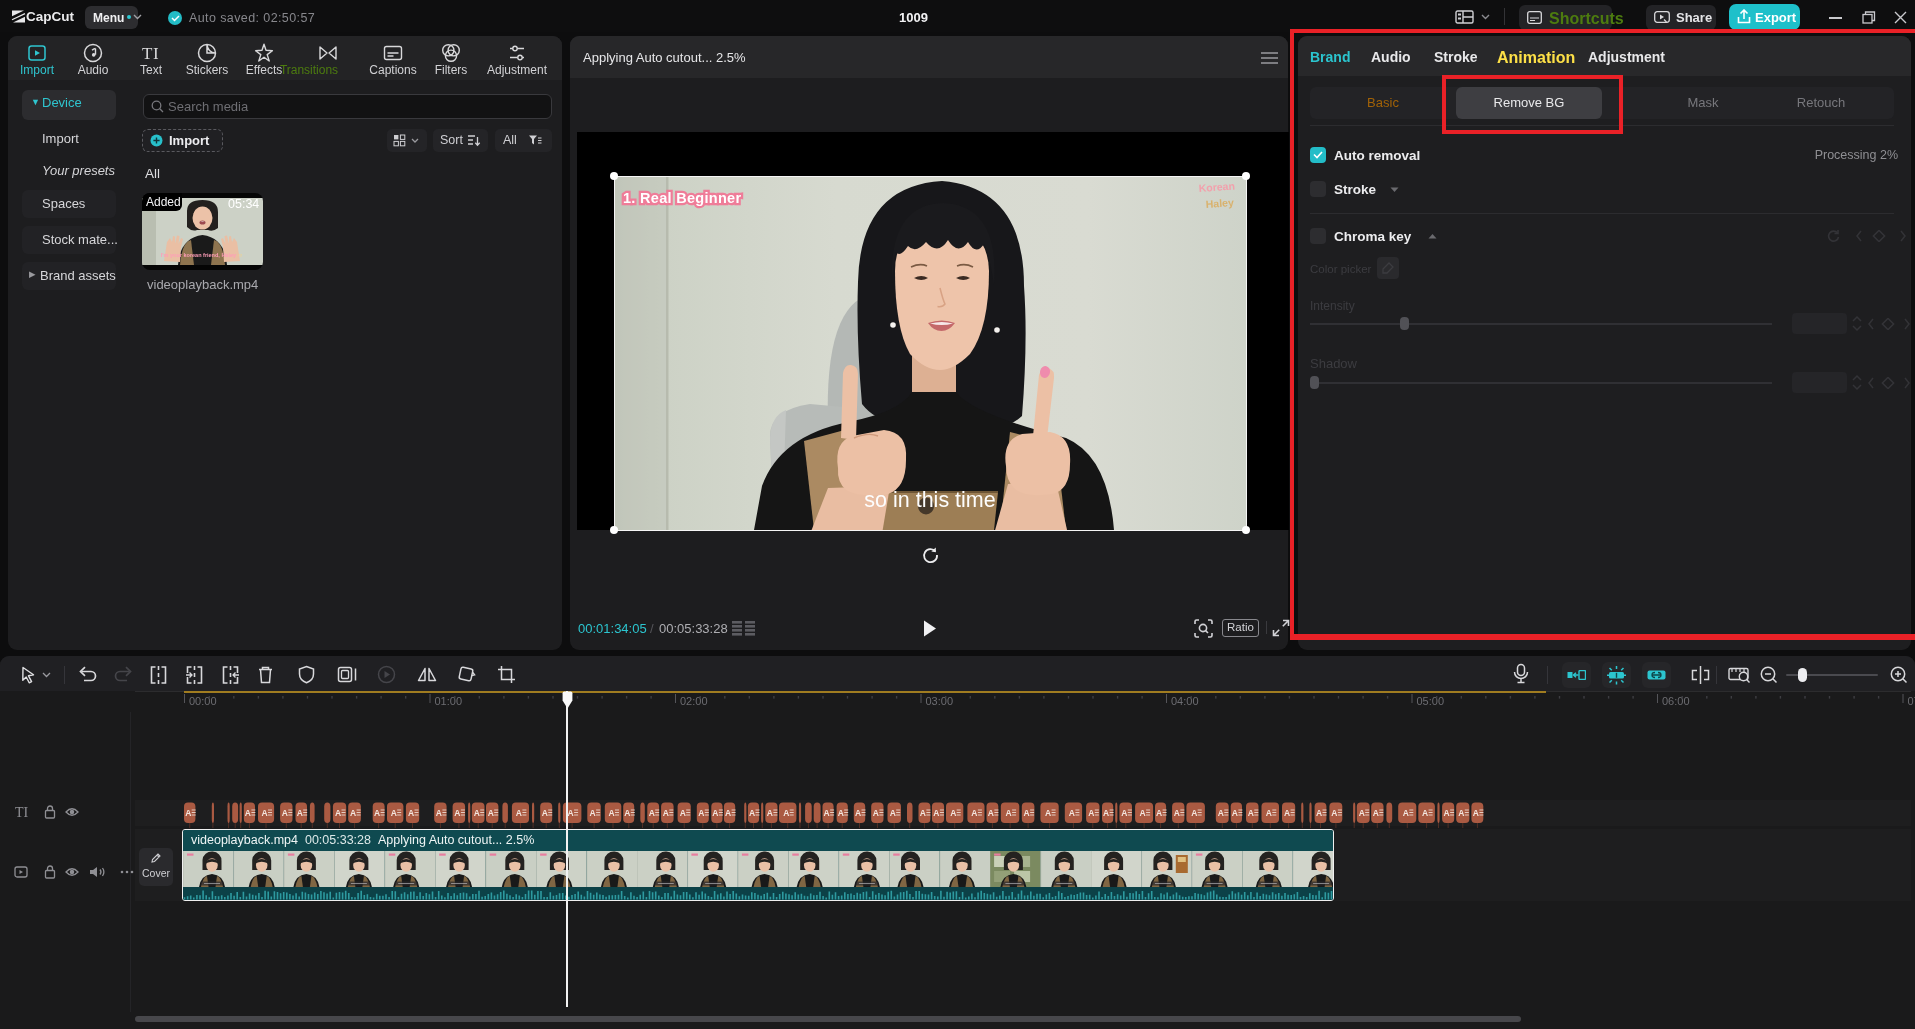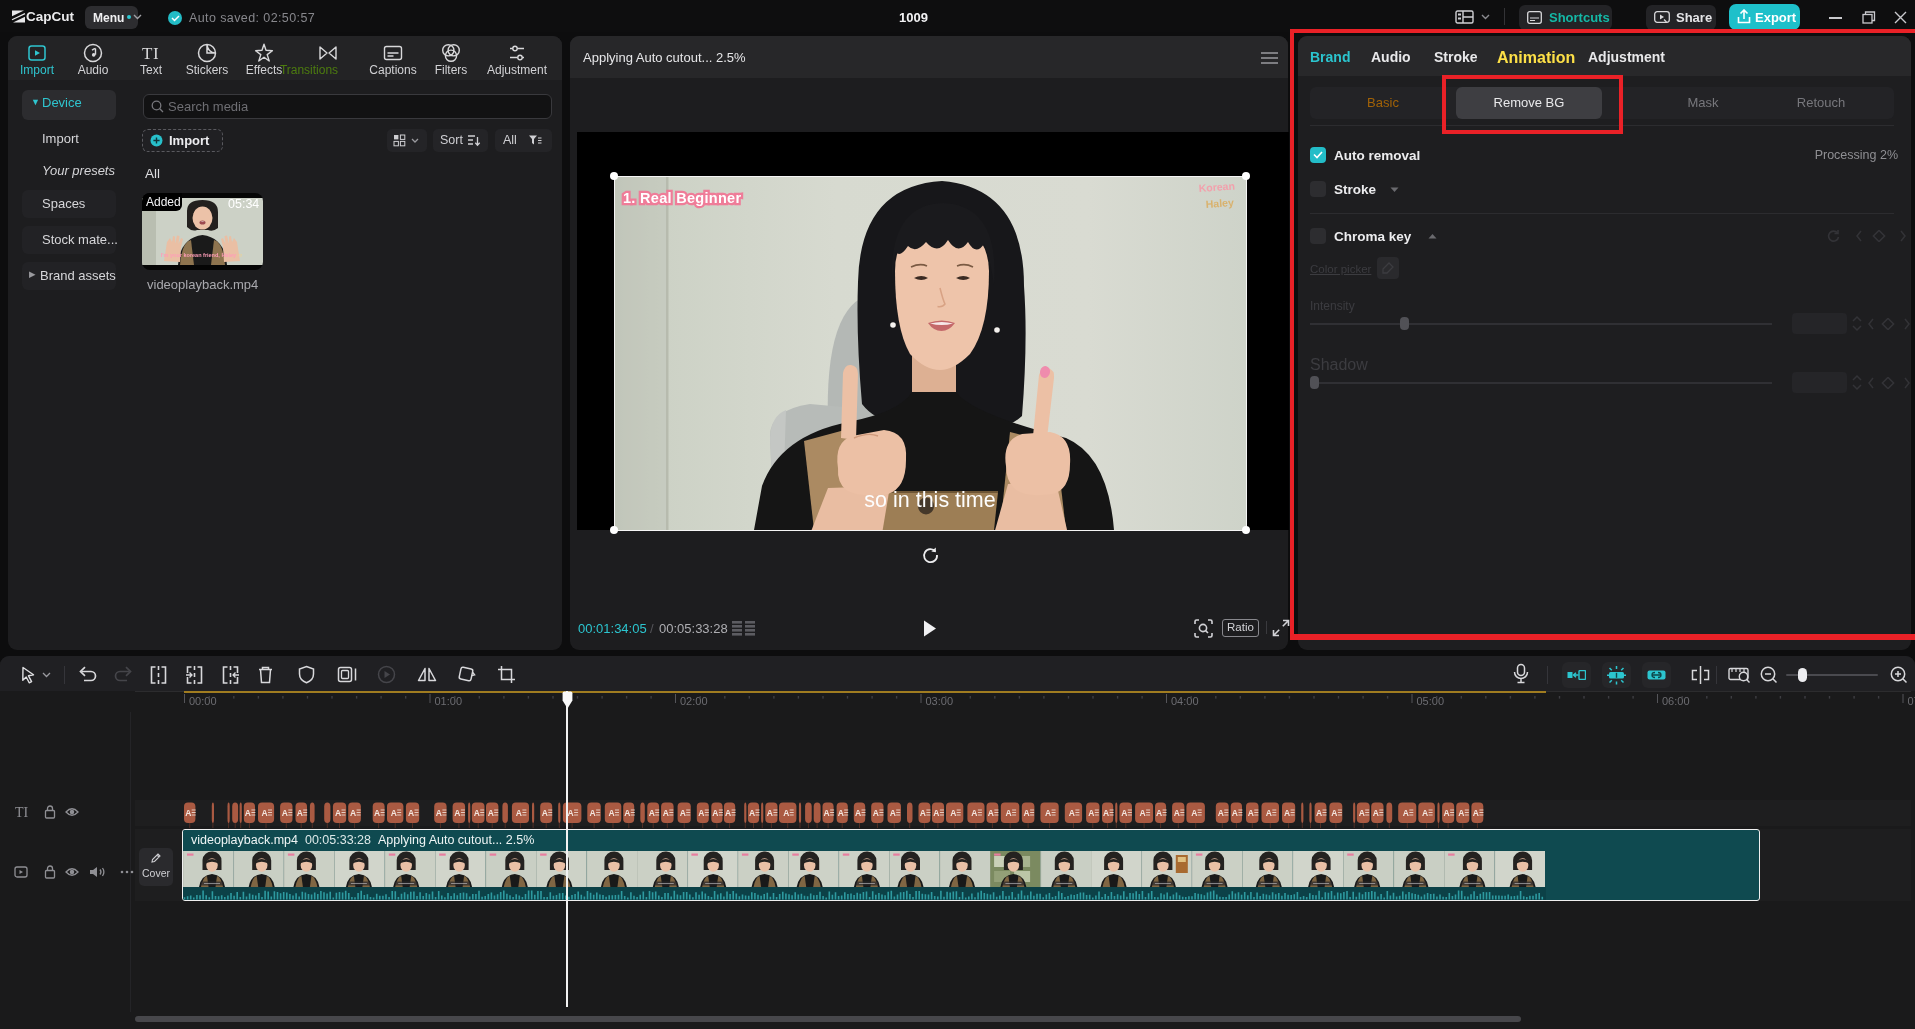--- a/index.html
+++ b/index.html
@@ -39,21 +39,21 @@
 </svg>
 <svg class="abs" style="left:1481px;top:14px" width="9" height="6">
     <path d="M1 1 L4.5 4.5 L8 1" stroke="#8a8a8f" stroke-width="1.4" fill="none"></path>
   </svg>
 <div class="abs" style="left:1504px;top:8px;width:1px;height:17px;background:#333336;"></div>
 <div class="abs" style="left:1519px;top:5px;width:93px;height:25px;background:#232326;border-radius:6px;"></div>
 <svg class="abs" style="left:1527px;top:11px" width="15" height="13" viewBox="0 0 15 13">
  <rect x="0.7" y="0.7" width="13.6" height="11.6" rx="2" stroke="#d8d8db" stroke-width="1.3" fill="none"></rect>
  <path d="M3 7 h9 M3 9.5 h5" stroke="#d8d8db" stroke-width="1.2"></path>
 </svg>
-<div class="txt" style="left:1549px;top:10px;font-size:13px;font-weight:bold;color:#14b8a6;">Shortcuts</div>
+<div class="txt" style="left:1549px;top:10px;font-size:16px;font-weight:bold;color:#4d7c0f;">Shortcuts</div>
 <div class="abs" style="left:1646px;top:5px;width:70px;height:25px;background:#232326;border-radius:6px;"></div>
 <svg class="abs" style="left:1654px;top:11px" width="16" height="13" viewBox="0 0 16 13">
  <rect x="0.7" y="0.7" width="14.6" height="10.6" rx="2.5" stroke="#d8d8db" stroke-width="1.3" fill="none"></rect>
  <path d="M6 3.4 l4 2.6 -4 2.6 z" fill="#d8d8db"></path>
     <path d="M10 8.5 l2.5 2.5" stroke="#d8d8db" stroke-width="1.3"></path>
 </svg>
 <div class="txt" style="left:1676px;top:10px;font-size:13px;font-weight:bold;color:#e4e4e7;">Share</div>
 <div class="abs" style="left:1729px;top:4px;width:71px;height:26px;background:#1ec0ca;border-radius:7px;"></div>
 <svg class="abs" style="left:1737px;top:9px" width="14" height="16" viewBox="0 0 14 16">
  <path d="M7 1 v9 M3.5 4.5 L7 1 L10.5 4.5" stroke="#fff" stroke-width="1.6" fill="none"></path>
@@ -342,41 +342,41 @@
 <svg class="abs" style="left:1826px;top:229px" width="14" height="14" viewBox="0 0 14 14">
     <path d="M11.5 4 A5 5 0 1 0 12.5 8" stroke="#333337" stroke-width="1.6" fill="none"></path>
     <path d="M12 1 v3.5 h-3.5" stroke="#333337" stroke-width="1.6" fill="none"></path>
   </svg>
 <svg class="abs" style="left:1856px;top:230px" width="50" height="12" viewBox="0 0 50 12">
  <path d="M5 1 L1 6 L5 11" stroke="#333337" stroke-width="1.5" fill="none"></path>
  <rect x="19" y="2" width="8" height="8" transform="rotate(45 23 6)" stroke="#333337" stroke-width="1.5" fill="none"></rect>
  <path d="M45 1 L49 6 L45 11" stroke="#333337" stroke-width="1.5" fill="none"></path>
 </svg>
 
-<div class="txt" style="left:1310px;top:263px;font-size:11.5px;color:#3c3c40;text-decoration:underline;">Color picker</div>
+<div class="txt" style="left:1310px;top:263px;font-size:11.5px;color:#3c3c40;">Color picker</div>
 <div class="abs" style="left:1377px;top:257px;width:22px;height:22px;background:#2a2a2d;border-radius:4px;"></div>
 <svg class="abs" style="left:1382px;top:262px" width="12" height="12">
     <path d="M7 1 L11 5 L5 11 L1 11 L1 7 Z" stroke="#3c3c40" stroke-width="1.3" fill="none"></path>
   </svg>
 
 <div class="txt" style="left:1310px;top:299px;font-size:12px;color:#3c3c40;text-align:right;">Intensity</div>
 <div class="abs" style="left:1310px;top:323px;width:462px;height:2px;background:#303034;"></div>
 <div class="abs" style="left:1400px;top:317px;width:9px;height:13px;background:#515156;border-radius:4px;"></div>
 <div class="abs" style="left:1792px;top:313px;width:55px;height:21px;background:#252528;border-radius:4px;"></div>
 <svg class="abs" style="left:1851px;top:315px" width="12" height="17" viewBox="0 0 12 17">
     <path d="M2 6 L6 2 L10 6" stroke="#333337" stroke-width="1.5" fill="none"></path>
     <path d="M2 11 L6 15 L10 11" stroke="#333337" stroke-width="1.5" fill="none"></path>
   </svg>
 <svg class="abs" style="left:1868px;top:318px" width="42" height="12" viewBox="0 0 42 12">
  <path d="M5 1 L1 6 L5 11" stroke="#333337" stroke-width="1.5" fill="none"></path>
  <rect x="16" y="2" width="8" height="8" transform="rotate(45 20 6)" stroke="#333337" stroke-width="1.5" fill="none"></rect>
  <path d="M37 1 L41 6 L37 11" stroke="#333337" stroke-width="1.5" fill="none"></path>
 </svg>
 
-<div class="txt" style="left:1310px;top:356px;font-size:16px;color:#3c3c40;">Shadow</div>
+<div class="txt" style="left:1310px;top:356px;font-size:13px;color:#3c3c40;">Shadow</div>
 <div class="abs" style="left:1310px;top:382px;width:462px;height:2px;background:#303034;"></div>
 <div class="abs" style="left:1310px;top:376px;width:9px;height:13px;background:#515156;border-radius:4px;"></div>
 <div class="abs" style="left:1792px;top:372px;width:55px;height:21px;background:#252528;border-radius:4px;"></div>
 <svg class="abs" style="left:1851px;top:374px" width="12" height="17" viewBox="0 0 12 17">
     <path d="M2 6 L6 2 L10 6" stroke="#333337" stroke-width="1.5" fill="none"></path>
     <path d="M2 11 L6 15 L10 11" stroke="#333337" stroke-width="1.5" fill="none"></path>
   </svg>
 <svg class="abs" style="left:1868px;top:377px" width="42" height="12" viewBox="0 0 42 12">
  <path d="M5 1 L1 6 L5 11" stroke="#333337" stroke-width="1.5" fill="none"></path>
  <rect x="16" y="2" width="8" height="8" transform="rotate(45 20 6)" stroke="#333337" stroke-width="1.5" fill="none"></rect>
@@ -913,21 +913,21 @@
 <rect x="1456.2" y="802.5" width="13.2" height="20.5" rx="4" fill="#aa5a42"></rect>
 <text x="1461.3" y="816.0" font-size="8.5" font-weight="bold" fill="#f3e6df" text-anchor="middle">A</text>
 <path d="M1464.8 810.0 h4 M1464.8 812.5 h4 M1464.8 815.0 h4" stroke="#f3e6df" stroke-width="0.9" opacity="0.9"></path>
 <rect x="1462.3" y="823.0" width="1" height="5" fill="#5d3328" opacity="0.8"></rect>
 <rect x="1471.4" y="802.5" width="11.9" height="20.5" rx="4" fill="#aa5a42"></rect>
 <text x="1475.9" y="816.0" font-size="8.5" font-weight="bold" fill="#f3e6df" text-anchor="middle">A</text>
 <path d="M1479.4 810.0 h4 M1479.4 812.5 h4 M1479.4 815.0 h4" stroke="#f3e6df" stroke-width="0.9" opacity="0.9"></path>
 <rect x="1476.9" y="823.0" width="1" height="5" fill="#5d3328" opacity="0.8"></rect>
     </g>
   </svg>
-<div class="abs" style="left:182px;top:829px;width:1578px;height:72px;border:1.6px solid #f0f0f0;border-radius:3px;background:#0f4a50;overflow:hidden;">
+<div class="abs" style="left:182px;top:829px;width:1152px;height:72px;border:1.6px solid #f0f0f0;border-radius:3px;background:#0f4a50;overflow:hidden;">
 <div class="abs" style="left:0;top:0;width:1363px;height:21px;background:#0f4a50;"></div>
 <div class="txt" style="left:8px;top:3px;font-size:12.5px;color:#eef4f4;">videoplayback.mp4&nbsp;&nbsp;<span style="color:#dce8e8">00:05:33:28</span>&nbsp;&nbsp;Applying Auto cutout... 2.5%</div>
 <svg class="abs" style="left:0;top:21px" width="1363" height="36" viewBox="0 0 1363 36">
       <g transform="translate(0.0,0)">
 <rect width="50.4" height="36" fill="#c9cfc4"></rect>
 <path d="M19.5 9 a9.5 9 0 0 1 19 1 v9 h-19 z" fill="#242220"></path>
 <ellipse cx="29.0" cy="14" rx="5.8" ry="6.8" fill="#e9c0a6"></ellipse>
 <path d="M23.0 10 q6 -4 12 0 l0 2.2 q-6 -3 -12 0 z" fill="#242220"></path>
 <path d="M16.0 36 Q18.0 24 29.0 23 Q40.0 24 42.0 36 Z" fill="#191919"></path>
 <path d="M18.0 36 Q20.0 26 24.0 25 L25.5 36 Z" fill="#8c6f48" opacity="0.9"></path>

